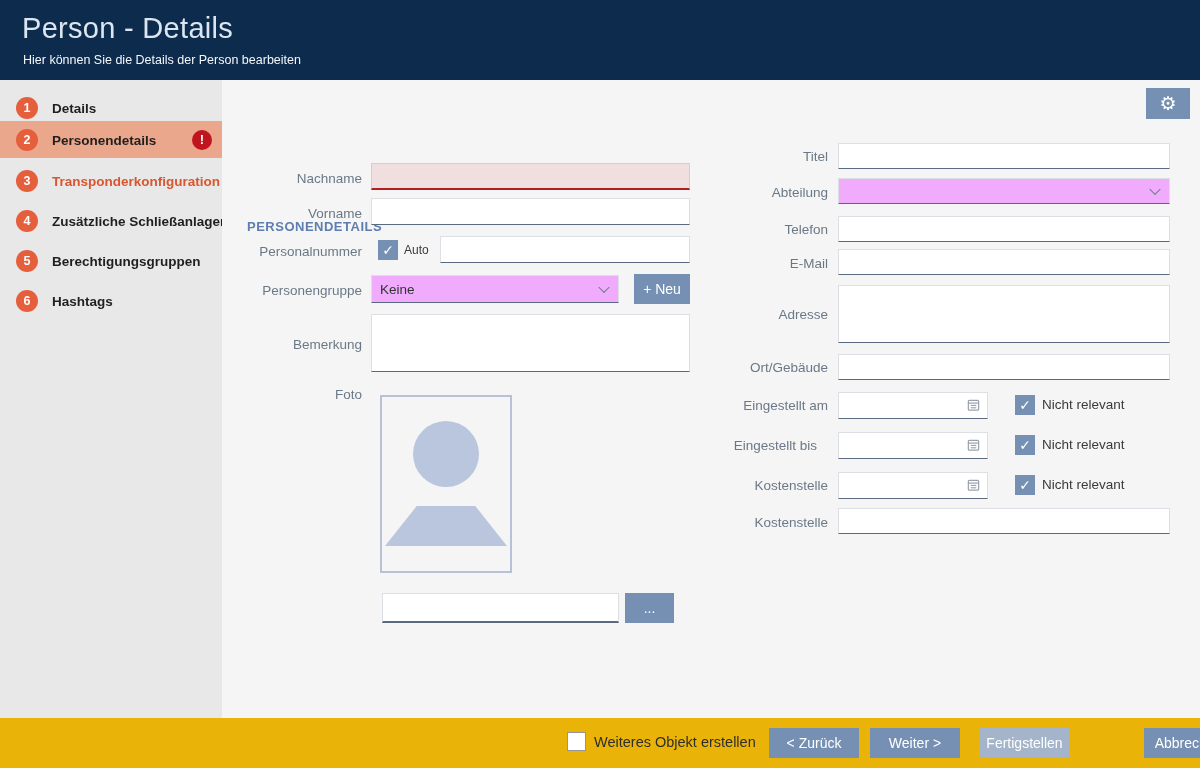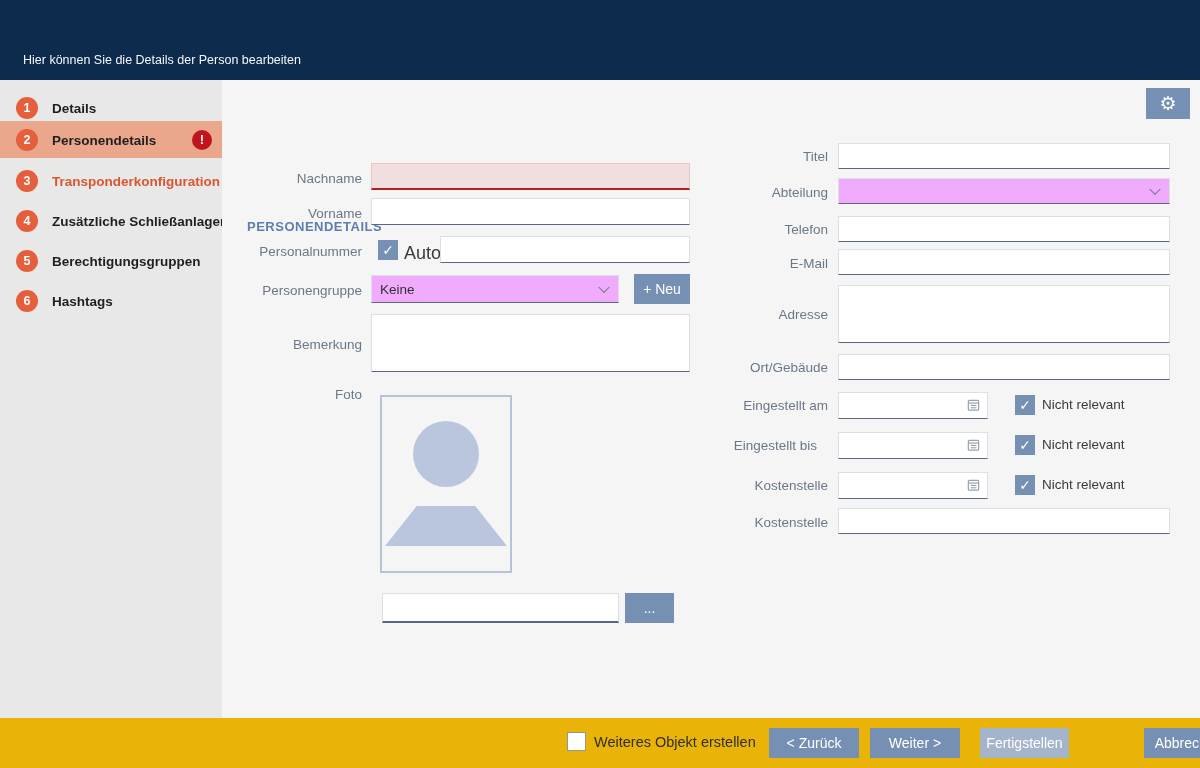--- a/index.html
+++ b/index.html
@@ -55,20 +55,21 @@
   #footer .chk-white { position:absolute; left:567px; top:14px; width:19px; height:19px; background:#fff; border:1px solid #959595; cursor:pointer; }
   #footer .chk-white-lbl { position:absolute; left:594px; top:16px; font-size:14.5px; color:#2e2e2e; }
   #gear-btn { left:924px; top:8px; width:44px; height:31px; font-size:19px; }
 </style>
 </head>
 <body>
 
 <div id="app">
 
   <div id="header">
+    <div class="title">Person - Details</div>
     <div class="subtitle">Hier können Sie die Details der Person bearbeiten</div>
   </div>
 
   <div id="sidebar">
     <div class="step" style="top:9px;">
       <span class="num">1</span>
       <span class="lbl">Details</span>
     </div>
     <div class="step active" style="top:41px;">
       <span class="num">2</span>
@@ -105,21 +106,21 @@
     <span class="flabel" style="left:8px; top:91px; width:132px;">Nachname</span>
     <input class="inp error" style="left: 149px; top: 83px; width: 319px; height: 27px;" value="">
 
     <span class="flabel" style="left:8px; top:126px; width:132px;">Vorname</span>
     <input class="inp" style="left: 149px; top: 118px; width: 319px; height: 27px;" value="">
 
     <span class="flabel" style="left:8px; top:164px; width:132px;">Personalnummer</span>
     <span class="chk-blue" style="left:156px; top:160px;">
         <span>✓</span>
       </span>
-    <span class="chk-lbl" style="left:182px; top:163px; font-size:18px;">Auto</span>
+    <span class="chk-lbl" style="left:182px; top:163px; font-size:12px;">Auto</span>
     <input class="inp" style="left: 218px; top: 156px; width: 250px; height: 27px;" value="">
 
     <span class="flabel" style="left:8px; top:203px; width:132px;">Personengruppe</span>
     <div class="selectbox" style="left:149px; top:195px; width:248px; height:28px;">
       <span>Keine</span>
       <span class="chev"></span>
     </div>
     <button class="btn-steel" style="left:412px; top:194px; width:56px; height:30px;">+ Neu</button>
 
     <span class="flabel" style="left:8px; top:257px; width:132px;">Bemerkung</span>

